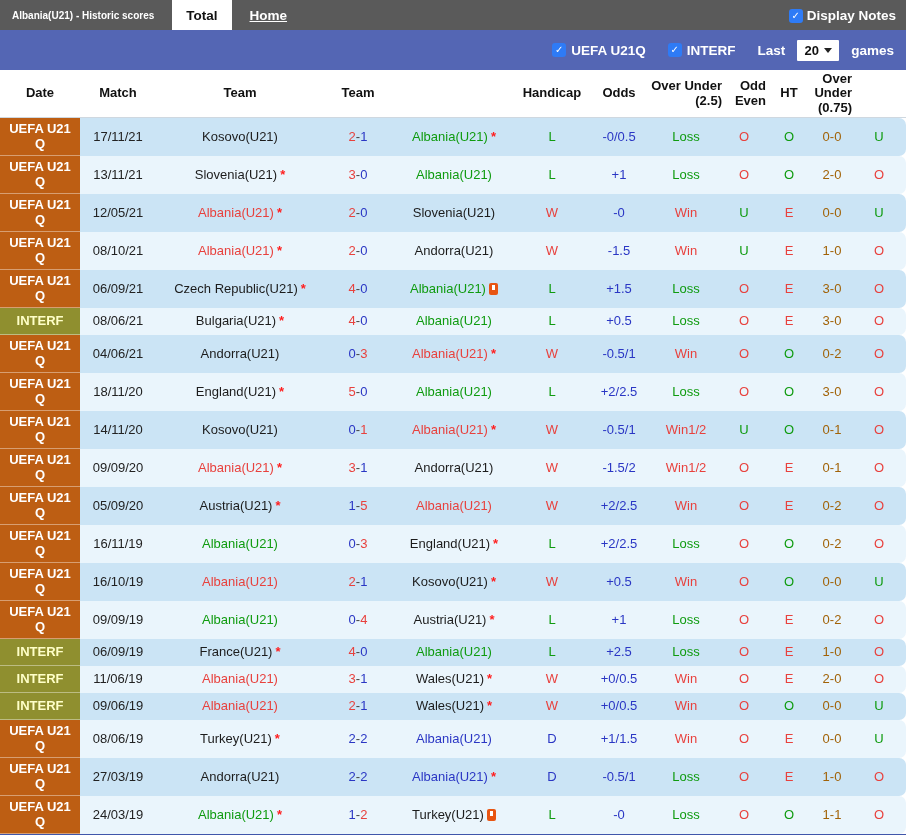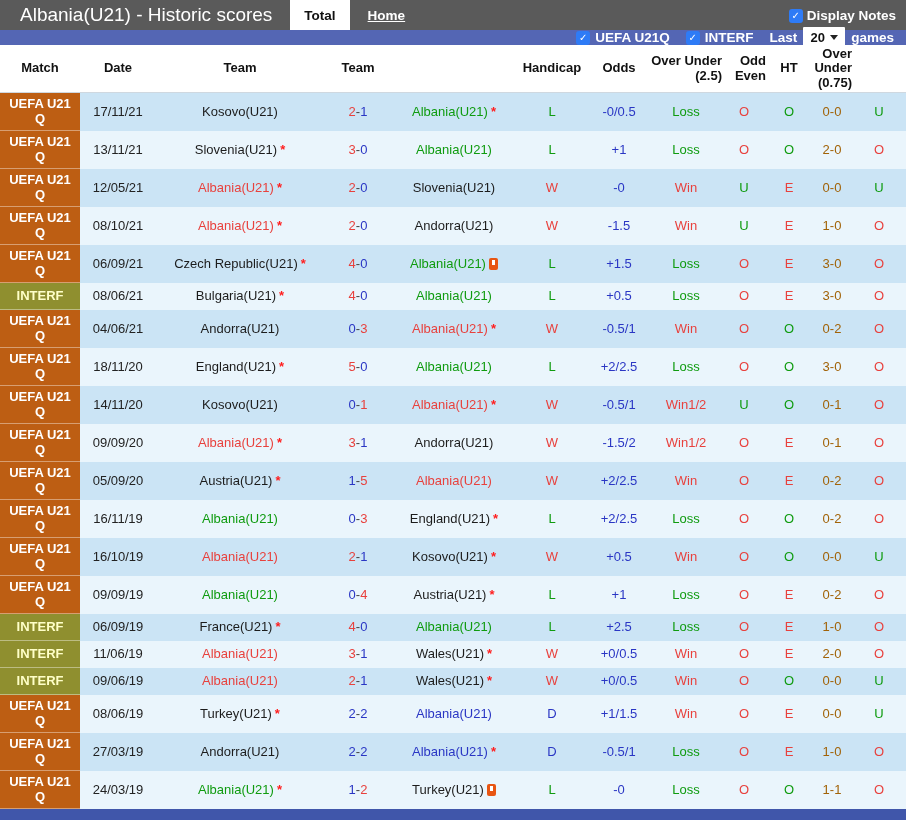--- a/index.html
+++ b/index.html
@@ -1,44 +1,44 @@
 <!DOCTYPE html>
 <html style="--red: #e8413d; --green: #0f9b0f; --blue: #2a36c4; --black: #1c1c1c; --uefa_bg: #bd5e13; --interf_bg: #8f8f2f; --interf_text: #ffffc8; --row_blue: #cbe4f5; --row_light: #eaf5fc; --topbar_bg: #5a5a5a; --filterbar_bg: #5466b4; --footer_bg: #4056aa; --checkbox_blue: #2e7bf6; --card_orange: #e85512;"><head>
 <meta charset="utf-8">
 <style>
   * { box-sizing: border-box; margin: 0; padding: 0; }
   html,body { width:906px; height:835px; overflow:hidden; }
   body { font-family:"Liberation Sans","DejaVu Sans",sans-serif; background:#fff; }
 
   
   .topbar { height:30px; background:var(--topbar_bg); display:flex; align-items:center; color:#fff; }
-  .topbar .title { font-size:19px; font-weight:normal; margin-left:20px; }
+  .topbar .title { font-size:10px; font-weight:bold; margin-left:12px; }
   .tab { height:30px; display:flex; align-items:center; padding:0 14px; font-size:13.5px; font-weight:bold; cursor:pointer; }
   .tab.active { background:#fff; color:#111; margin-left:18px; }
   .tab.link { text-decoration:underline; margin-left:4px; }
   .topbar .spacer { flex:1; }
   .notes { display:flex; align-items:flex-end; gap:4px; margin-right:10px; font-size:13.5px; font-weight:bold; }
 
   
   .cb { width:14px; height:14px; background:var(--checkbox_blue); border-radius:3px; display:inline-flex; align-items:center; justify-content:center; cursor:pointer; flex:none; }
   .cb::after { content:"✓"; color:#fff; font-size:10px; font-weight:bold; line-height:1; }
 
   
-  .filterbar { height:15px; background:var(--filterbar_bg); display:flex; align-items:center; justify-content:flex-end; color:#fff; font-size:13.5px; font-weight:bold; gap:6px; padding-right:12px; }
+  .filterbar { height:40px; background:var(--filterbar_bg); display:flex; align-items:center; justify-content:flex-end; color:#fff; font-size:13.5px; font-weight:bold; gap:12px; padding-right:12px; }
   .filterbar .grp { display:flex; align-items:center; gap:5px; margin-right:10px; }
   .sel { background:#fff; color:#111; height:21px; min-width:42px; display:inline-flex; align-items:center; justify-content:center; gap:5px; padding:0 5px; font-size:13px; font-weight:bold; cursor:pointer; border-radius:1px; }
   .sel .arr { width:0; height:0; border-left:4px solid transparent; border-right:4px solid transparent; border-top:5px solid #222; }
 
   
   .grid { display:grid; grid-template-columns:80px 76px 168px 68px 124px 72px 62px 72px 44px 46px 40px 54px; }
   .thead { height:48px; background:#fff; border-bottom:1px solid #cfd8e0; }
   .thead .hc { display:flex; align-items:center; justify-content:center; text-align:right; font-size:13px; font-weight:bold; color:#111; line-height:1.1; }
   .hc .wrapnarrow { display:inline-block; width:42px; word-break:break-all; }
 
-  .row { align-items:stretch; }
+  .row { align-items:stretch;border-radius:7px; }
   .row.uefa { height:38px; }
   .row.interf { height:27px; }
   #rows .row:nth-child(odd) { background:var(--row_blue); }
   #rows .row:nth-child(even) { background:var(--row_light); }
   .cell { display:flex; align-items:center; justify-content:center; font-size:13px; color:#222; text-align:center; line-height:1.1; }
   .cell.match { font-weight:bold; padding:0 4px; border-bottom:1px solid rgba(255,255,255,.4); }
   .row.uefa .match { background:var(--uefa_bg); color:#fff; }
   .row.interf .match { background:var(--interf_bg); color:var(--interf_text); }
   .cell.team { gap:3px; }
 
@@ -80,22 +80,22 @@
   </div>
   <span>Last</span>
   <span class="sel">
     <span>20</span>
     <span class="arr"></span>
   </span>
   <span>games</span>
 </div>
 
 <div class="grid thead">
+  <div class="hc">Date</div>
   <div class="hc">Match</div>
-  <div class="hc">Date</div>
   <div class="hc">Team</div>
   <div class="hc">Team</div>
   <div class="hc"></div>
   <div class="hc">Handicap</div>
   <div class="hc">Odds</div>
   <div class="hc">Over Under (2.5)</div>
   <div class="hc">Odd Even</div>
   <div class="hc">HT</div>
   <div class="hc">Over Under (0.75)</div>
 </div>

